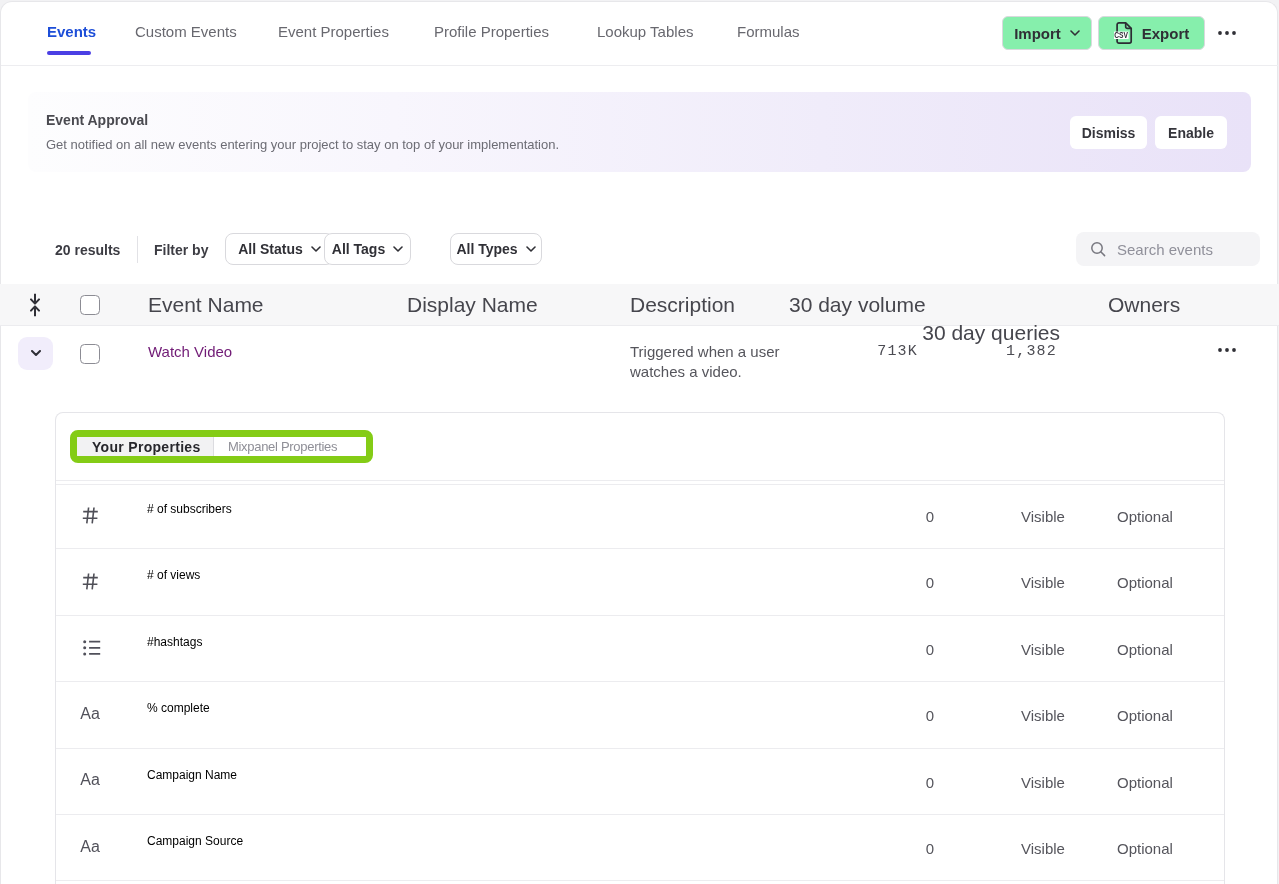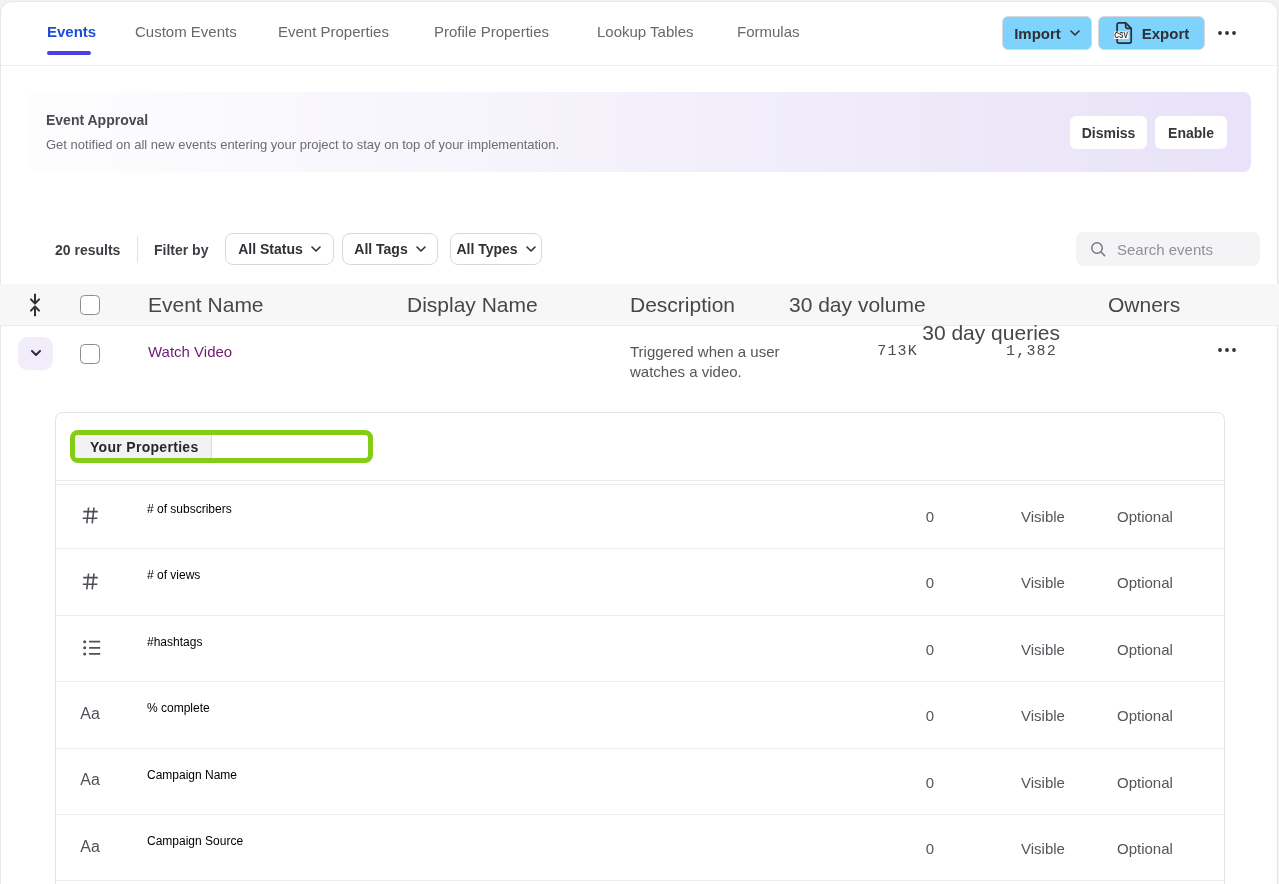--- a/index.html
+++ b/index.html
@@ -7,35 +7,35 @@
   .abs { position:absolute; }
   .card {
     position:absolute; left:0px; top:1px; width:1278px; height:883px;
     background:#ffffff; border:1px solid #e7e7ea; border-bottom:none;
     border-radius:12px 12px 0 0;
   }
   .navline { position:absolute; left:1px; right:1px; top:65px; height:1px; background:#ededf0; }
   .tab { position:absolute; top:23px; font-size:15px; line-height:17px; font-weight:500; color:#68686f; white-space:nowrap; }
   .tab.active { color:#1d4ed8; font-weight:600; }
   .tabline { position:absolute; left:47px; top:51px; width:44px; height:4px; border-radius:2px; background:#4b3fe4; }
-  .btn { position:absolute; background:#7dd3fc; border:1px solid #d9d9dd; border-radius:6px; display:flex; align-items:center; justify-content:center; font-size:15px; font-weight:600; color:#303036; }
+  .btn { position:absolute; background:#86efac; border:1px solid #d9d9dd; border-radius:6px; display:flex; align-items:center; justify-content:center; font-size:15px; font-weight:600; color:#303036; }
   .banner { position:absolute; left:28px; top:92px; width:1223px; height:80px; border-radius:8px;
     background:linear-gradient(90deg,#fdfdfe 0%, #f8f6fd 30%, #f0ecfa 65%, #e9e2f8 100%); }
   .bbtn { position:absolute; top:116px; height:33px; background:#fff; border-radius:6px; display:flex; align-items:center; justify-content:center; font-size:14px; font-weight:600; color:#35353b; }
   .ftext { position:absolute; top:242px; font-size:14px; line-height:16px; font-weight:600; color:#3c3c43; }
   .fbtn { position:absolute; top:233px; height:32px; background:#fff; border:1px solid #d9d9dd; border-radius:8px; display:flex; align-items:center; justify-content:center; gap:8px; font-size:14px; font-weight:600; color:#303036; }
   .search { position:absolute; left:1076px; top:232px; width:184px; height:34px; background:#f4f4f6; border-radius:8px; }
   .thead { position:absolute; left:0px; top:284px; width:1279px; height:42px; background:#f7f7f8; border-bottom:1px solid #ececef; }
   .th { position:absolute; top:296px; font-size:21px; line-height:17px; font-weight:500; color:#46464d; white-space:nowrap; }
   .checkbox { position:absolute; width:20px; height:20px; background:#fff; border:1.5px solid #8c8c94; border-radius:4.5px; }
   .cell { position:absolute; font-size:15px; line-height:17px; color:#55555c; white-space:nowrap; }
   .link { color:#701a75; }
   .mono { font-family:"Liberation Mono",monospace; font-size:15px; letter-spacing:1.2px; color:#4b4b52; }
   .panel { position:absolute; left:55px; top:412px; width:1170px; height:472px; background:#fff; border:1px solid #e5e5e9; border-bottom:none; border-radius:8px 8px 0 0; }
-  .seg { position:absolute; left:14px; top:17px; width:303px; height:33px; border:5px solid #84cc16; border-radius:8px; display:flex; overflow:hidden; }
+  .seg { position:absolute; left:14px; top:17px; width:303px; height:33px; border:7px solid #84cc16; border-radius:8px; display:flex; overflow:hidden; }
   .seg .s1 { width:137px; background:#f2f2f3; border-right:1px solid #dcdce0; display:flex; align-items:center; padding-left:15px; font-size:14px; font-weight:700; letter-spacing:0.3px; color:#27272c; }
   .seg .s2 { flex:1; background:#fff; display:flex; align-items:center; padding-left:14px; font-size:13px; letter-spacing:-0.3px; font-weight:500; color:#8f8f97; }
   .pline { position:absolute; left:0; width:100%; height:1px; background:#ececef; }
   .picon { position:absolute; left:16px; width:36px; text-align:center; font-weight:500; color:#51515a; }
   .pname { position:absolute; left:91px; font-size:12px; line-height:17px; color:#000000; white-space:nowrap; }
   .pzero { position:absolute; left:795px; width:83px; text-align:right; font-size:15px; line-height:17px; color:#55555c; }
   .pvis { position:absolute; left:965px; font-size:15px; line-height:17px; color:#55555c; }
   .popt { position:absolute; left:1061px; font-size:15px; line-height:17px; color:#55555c; }
 </style>
 </head>
@@ -77,21 +77,21 @@
 <div class="bbtn" style="left:1155px; width:72px;">Enable</div>
 
 <div class="ftext" style="left:55px;">20 results</div>
 <div class="abs" style="left:137px; top:236px; width:1px; height:27px; background:#e2e2e6;"></div>
 <div class="ftext" style="left:154px;">Filter by</div>
 <div class="fbtn" style="left:225px; width:109px;">All Status
   <svg width="10" height="6" viewBox="0 0 10 6" fill="none">
       <path d="M1 1l4 4 4-4" stroke="#303036" stroke-width="1.6" stroke-linecap="round" stroke-linejoin="round"></path>
     </svg>
 </div>
-<div class="fbtn" style="left:342px; width:96px;">All Tags
+<div class="fbtn" style="left:324px; width:87px;">All Tags
   <svg width="10" height="6" viewBox="0 0 10 6" fill="none">
       <path d="M1 1l4 4 4-4" stroke="#303036" stroke-width="1.6" stroke-linecap="round" stroke-linejoin="round"></path>
     </svg>
 </div>
 <div class="fbtn" style="left:450px; width:92px;">All Types
   <svg width="10" height="6" viewBox="0 0 10 6" fill="none">
       <path d="M1 1l4 4 4-4" stroke="#303036" stroke-width="1.6" stroke-linecap="round" stroke-linejoin="round"></path>
     </svg>
 </div>
 <div class="search"></div>
@@ -128,20 +128,21 @@
 <div class="cell mono" style="left:940px; top:343px; width:117px; text-align:right;">1,382</div>
 <svg class="abs" style="left:1218px; top:347px;" width="18" height="6" viewBox="0 0 18 6">
     <circle cx="2" cy="3" r="1.9" fill="#303036"></circle>
     <circle cx="9" cy="3" r="1.9" fill="#303036"></circle>
     <circle cx="16" cy="3" r="1.9" fill="#303036"></circle>
   </svg>
 
 <div class="panel">
   <div class="seg">
       <div class="s1">Your Properties</div>
+      <div class="s2">Mixpanel Properties</div>
     </div>
   <div class="pline" style="top:67px;"></div>
   <div class="pline" style="top:71px;"></div>
   <div class="pline" style="top:135px;"></div>
   <div class="pline" style="top:202px;"></div>
   <div class="pline" style="top:268px;"></div>
   <div class="pline" style="top:335px;"></div>
   <div class="pline" style="top:401px;"></div>
   <div class="pline" style="top:467px;"></div>
 

